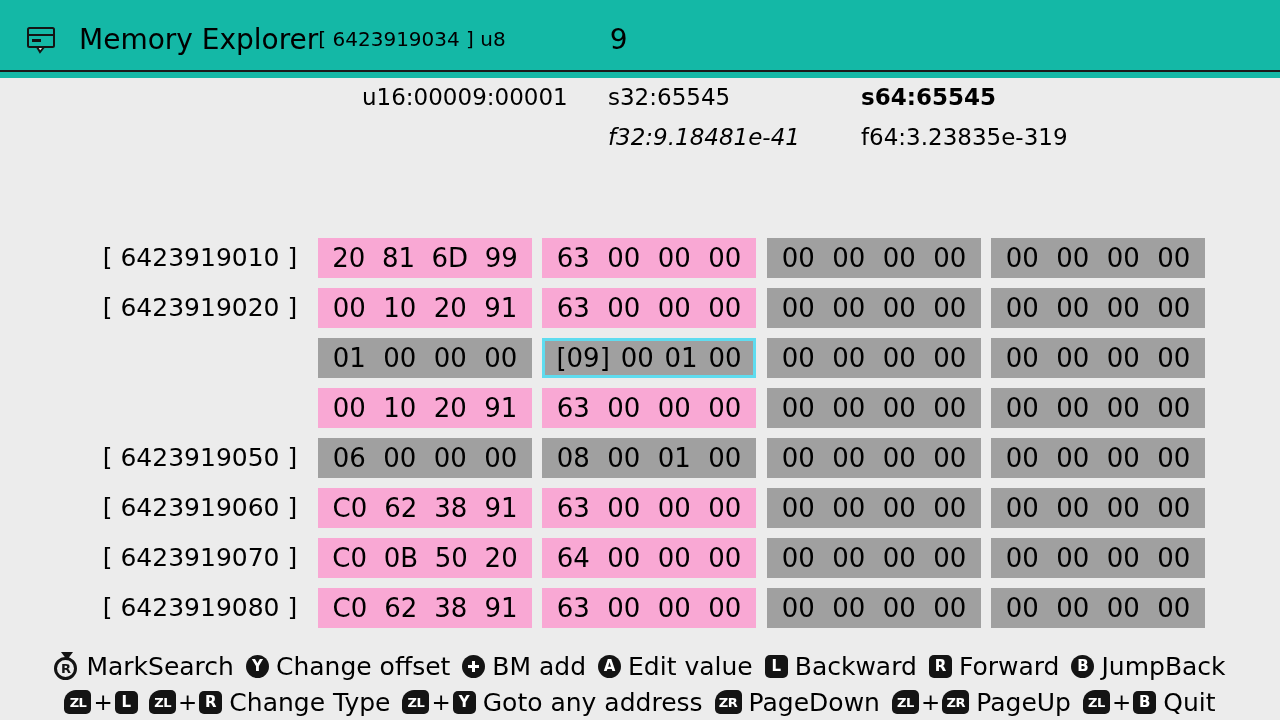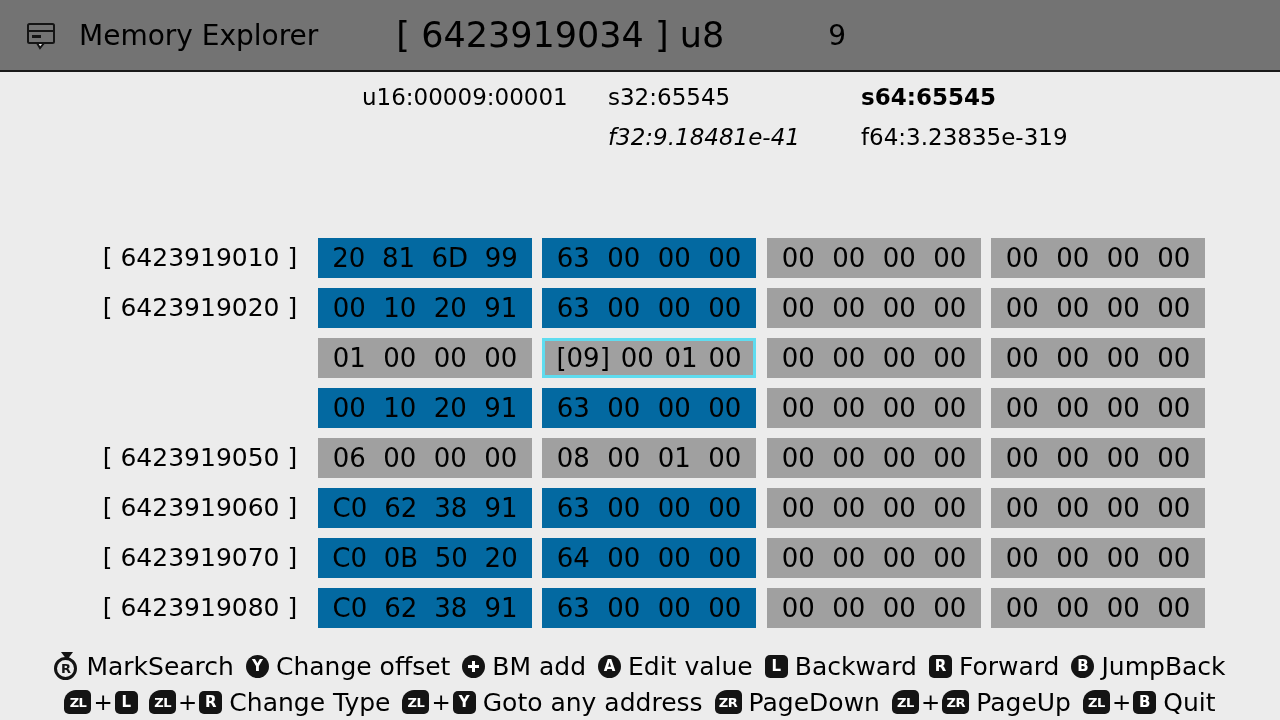--- a/index.html
+++ b/index.html
@@ -15,41 +15,40 @@
     color: #000000;
     overflow: hidden;
     position: relative;
   }
 
   
   #titlebar {
     position: absolute;
     left: 0; top: 0;
     width: 1280px;
-    height: 70px;
+    height: 78px;
     display: flex;
     align-items: center;
-    background: #737373;
+    background: #14b8a6;
   }
   #app-icon {
     margin-left: 24px;
     width: 34px;
     height: 34px;
     flex: 0 0 auto;
     display: block;
   }
   #app-title {
     margin-left: 21px;
     font-size: 28px;
     letter-spacing: 0px;
     white-space: nowrap;
   }
   #cursor-address {
-    margin-left: 78px;
-    font-size: 35px;
+    font-size: 20px;
     white-space: nowrap;
   }
   #cursor-value {
     margin-left: 104px;
     font-size: 28px;
     white-space: nowrap;
   }
   #header-rule {
     position: absolute;
     left: 0;
@@ -110,21 +109,21 @@
     box-sizing: border-box;
     display: flex;
     align-items: center;
     justify-content: space-around;
     padding: 0 6px;
   }
   .hex-group.g0 { left: 318px; }
   .hex-group.g1 { left: 542px; }
   .hex-group.g2 { left: 767px; }
   .hex-group.g3 { left: 991px; }
-  .hex-group.green { background: #0369a1; }
+  .hex-group.green { background: #f9a8d4; }
   .hex-group.gray  { background: #a0a0a0; }
   .hex-group.selected {
     border: 3px solid #5fdcef;
   }
   .hex-byte {
     font-size: 26px;
     line-height: 26px;
     white-space: pre;
     text-align: center;
     flex: 1 1 auto;

